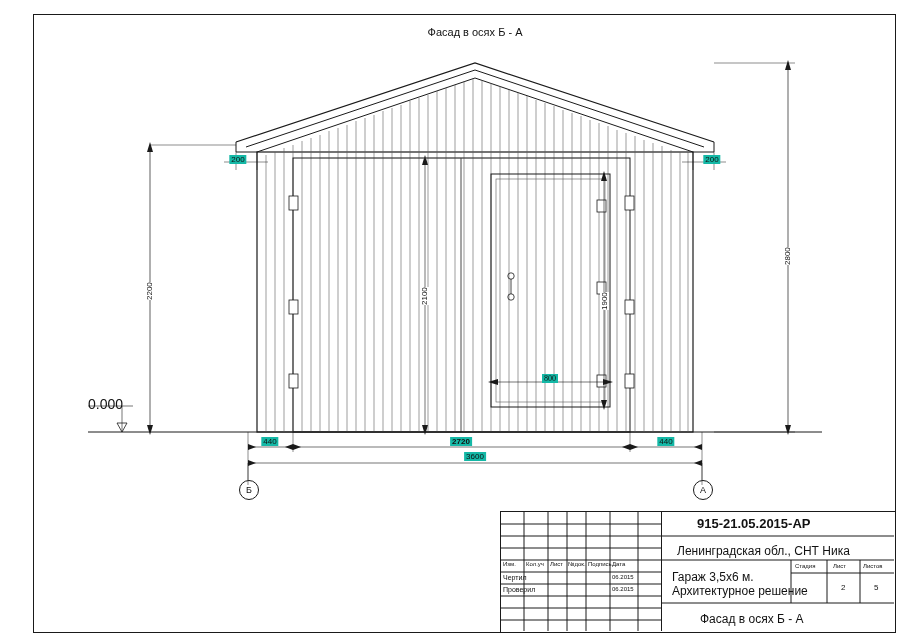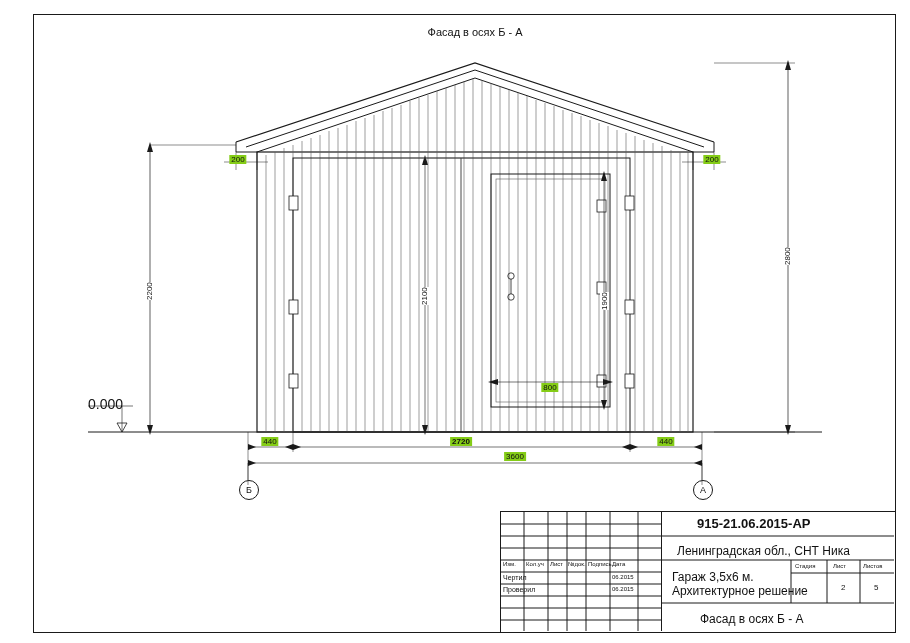--- a/index.html
+++ b/index.html
@@ -2,21 +2,21 @@
 <html><head>
 <meta charset="utf-8">
 <style>
   html,body{margin:0;padding:0;background:#ffffff;}
   body{font-family:"Liberation Sans", sans-serif;}
   #sheet{position:relative;width:910px;height:643px;background:#ffffff;overflow:hidden;}
   .frame{position:absolute;border:1px solid #1a1a1a;}
   .lnv{position:absolute;background:#1a1a1a;width:1px;}
   .txt{position:absolute;color:#111;font-size:14px;white-space:nowrap;}
   .title{position:absolute;font-size:11px;color:#111;white-space:nowrap;transform:translateX(-50%);}
-  .dimtxt{position:absolute;font-size:8px;color:#111;background:#84cc16;padding:0 2px;white-space:nowrap;transform:translateX(-50%);}
+  .dimtxt{position:absolute;font-size:8px;color:#111;background:#14b8a6;padding:0 2px;white-space:nowrap;transform:translateX(-50%);}
   .dimtxtv{position:absolute;font-size:8px;color:#111;background:#fff;white-space:nowrap;}
   .circlab{position:absolute;width:18px;height:18px;border:1px solid #1a1a1a;border-radius:50%;font-size:9px;color:#111;display:flex;align-items:center;justify-content:center;}
   .tb-txt{position:absolute;font-size:12px;color:#111;white-space:nowrap;}
   .tb-big{position:absolute;font-size:13px;color:#111;white-space:nowrap;font-weight:bold;}
   svg{position:absolute;left:0;top:0;overflow:visible;}
 </style>
 </head>
 <body>
 
 <div id="sheet">
@@ -172,26 +172,26 @@
   </svg>
 
   <div class="dimtxt" style="left:238px;top:155px;">200</div>
   <div class="dimtxt" style="left:712px;top:155px;">200</div>
 
   <div class="dimtxtv" style="left:145px;top:300px;transform:rotate(-90deg);transform-origin:left top;">2200</div>
   <div class="dimtxtv" style="left:783px;top:265px;transform:rotate(-90deg);transform-origin:left top;">2800</div>
   <div class="dimtxtv" style="left:420px;top:305px;transform:rotate(-90deg);transform-origin:left top;">2100</div>
   <div class="dimtxtv" style="left:600px;top:310px;transform:rotate(-90deg);transform-origin:left top;">1900</div>
 
-  <div class="dimtxt" style="left:550px;top:383px;">800</div>
+  <div class="dimtxt" style="left:550px;top:374px;font-family:Liberation Serif, serif;">800</div>
 
   <div class="dimtxt" style="left:270px;top:437px;">440</div>
   <div class="dimtxt" style="left:461px;top:437px;font-weight:bold;">2720</div>
   <div class="dimtxt" style="left:666px;top:437px;">440</div>
-  <div class="dimtxt" style="left:475px;top:452px;margin-left:40px;">3600</div>
+  <div class="dimtxt" style="left:475px;top:452px;">3600</div>
 
   <div class="txt" style="left:88px;top:396px;">0.000</div>
 
   <div class="circlab" style="left:239px;top:480px;">Б</div>
   <div class="circlab" style="left:693px;top:480px;">А</div>
 
   <div class="frame" style="left:500px;top:511px;width:394px;height:120px;"></div>
 
   <div class="lnv" style="left:661px;top:511px;height:120px;"></div>
 
@@ -230,21 +230,21 @@
   <div class="tb-txt" style="left:550px;top:561px;font-size:6px;">Лист</div>
   <div class="tb-txt" style="left:568px;top:561px;font-size:6px;">№док.</div>
   <div class="tb-txt" style="left:588px;top:561px;font-size:6px;">Подпись</div>
   <div class="tb-txt" style="left:612px;top:561px;font-size:6px;">Дата</div>
 
   <div class="tb-txt" style="left:503px;top:574px;font-size:7px;">Чертил</div>
   <div class="tb-txt" style="left:612px;top:574px;font-size:6px;">06.2015</div>
   <div class="tb-txt" style="left:503px;top:586px;font-size:7px;">Проверил</div>
   <div class="tb-txt" style="left:612px;top:586px;font-size:6px;">06.2015</div>
 
-  <div class="tb-big" style="left:697px;top:516px;">915-21.06.2015-АР</div>
+  <div class="tb-big" style="left:697px;top:516px;">915-21.05.2015-АР</div>
   <div class="tb-txt" style="left:677px;top:544px;">Ленинградская обл., СНТ Ника</div>
   <div class="tb-txt" style="left:672px;top:570px;">Гараж 3,5х6 м.</div>
   <div class="tb-txt" style="left:672px;top:584px;">Архитектурное решение</div>
   <div class="tb-txt" style="left:700px;top:612px;">Фасад в осях Б - А</div>
 
   <div class="tb-txt" style="left:795px;top:563px;font-size:6px;">Стадия</div>
   <div class="tb-txt" style="left:833px;top:563px;font-size:6px;">Лист</div>
   <div class="tb-txt" style="left:863px;top:563px;font-size:6px;">Листов</div>
   <div class="tb-txt" style="left:805px;top:583px;font-size:8px;"></div>
   <div class="tb-txt" style="left:841px;top:583px;font-size:8px;">2</div>

